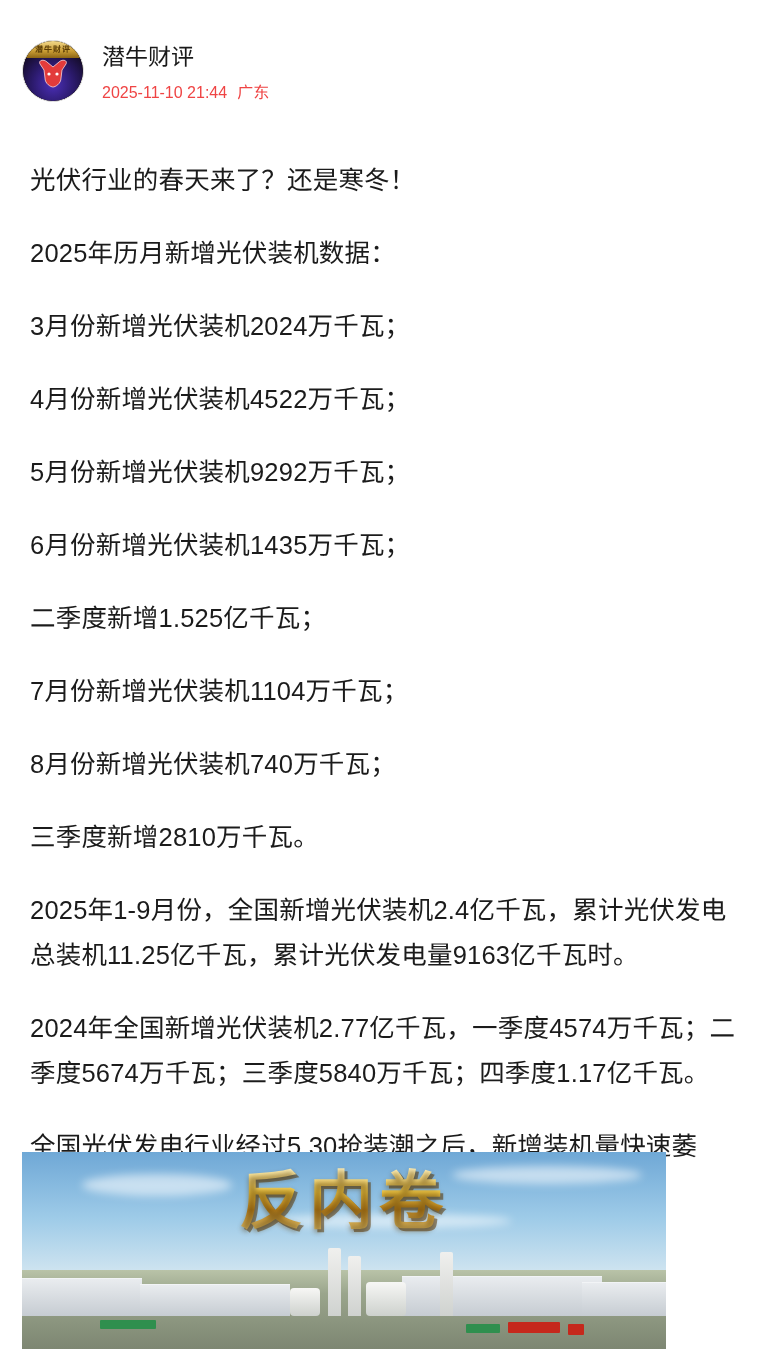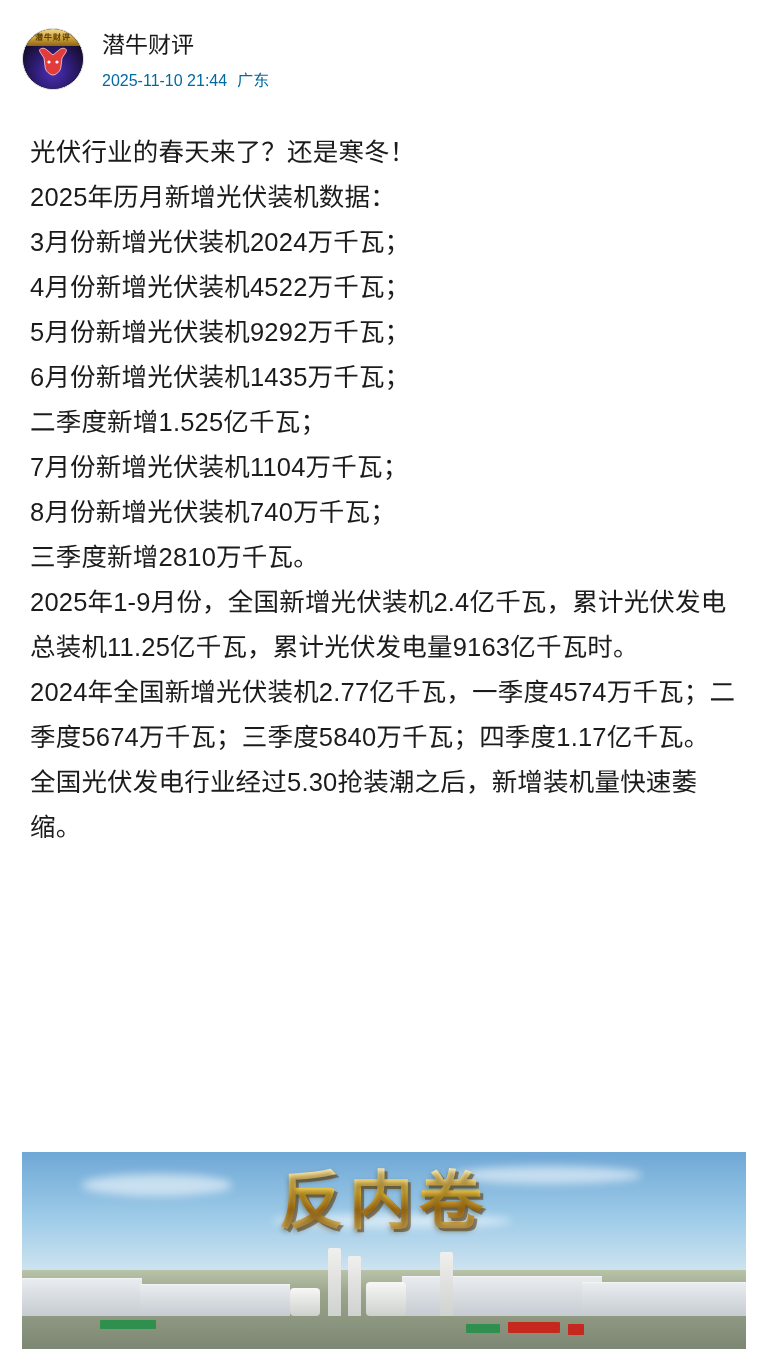--- a/index.html
+++ b/index.html
@@ -14,21 +14,21 @@
     position: relative;
     width: 768px;
     height: 1349px;
     background: #ffffff;
   }
 
   
   .post-header {
     display: flex;
     align-items: flex-start;
-    padding: 28px 0 0 22px;
+    padding: 40px 0 0 22px;
     height: 112px;
   }
   .avatar-wrap {
     width: 62px;
     height: 62px;
     border-radius: 50%;
     overflow: hidden;
     flex: 0 0 62px;
     position: relative;
     background: #120a06;
@@ -69,43 +69,44 @@
   }
   .author-name {
     font-size: 23px;
     color: #1a1a1a;
     font-weight: 500;
     line-height: 30px;
   }
   .post-meta {
     margin-top: 10px;
     font-size: 16px;
-    color: #0369a1;
+    color: #ef4444;
     line-height: 22px;
   }
   .post-meta .loc { margin-left: 10px; }
 
   
   .post-body {
     padding: 18px 26px 0 30px;
   }
   .post-body p {
     font-size: 25.5px;
     line-height: 45px;
     color: #1b1b1b;
     letter-spacing: 0.2px;
     word-break: break-all;
+    margin-top: 28px;
   }
 
   
   .post-image {
     position: absolute;
     left: 22px;
     top: 1152px;
-    width: 724px;
+    width: 644px;
     height: 197px;
     overflow: hidden;
     background: #87b7da;
   }
   .sky {
     position: absolute;
     left: 0; right: 0; top: 0;
     height: 120px;
     background: linear-gradient(180deg, #6fa8d6 0%, #9ecbe8 55%, #cfe4f0 100%);
   }

